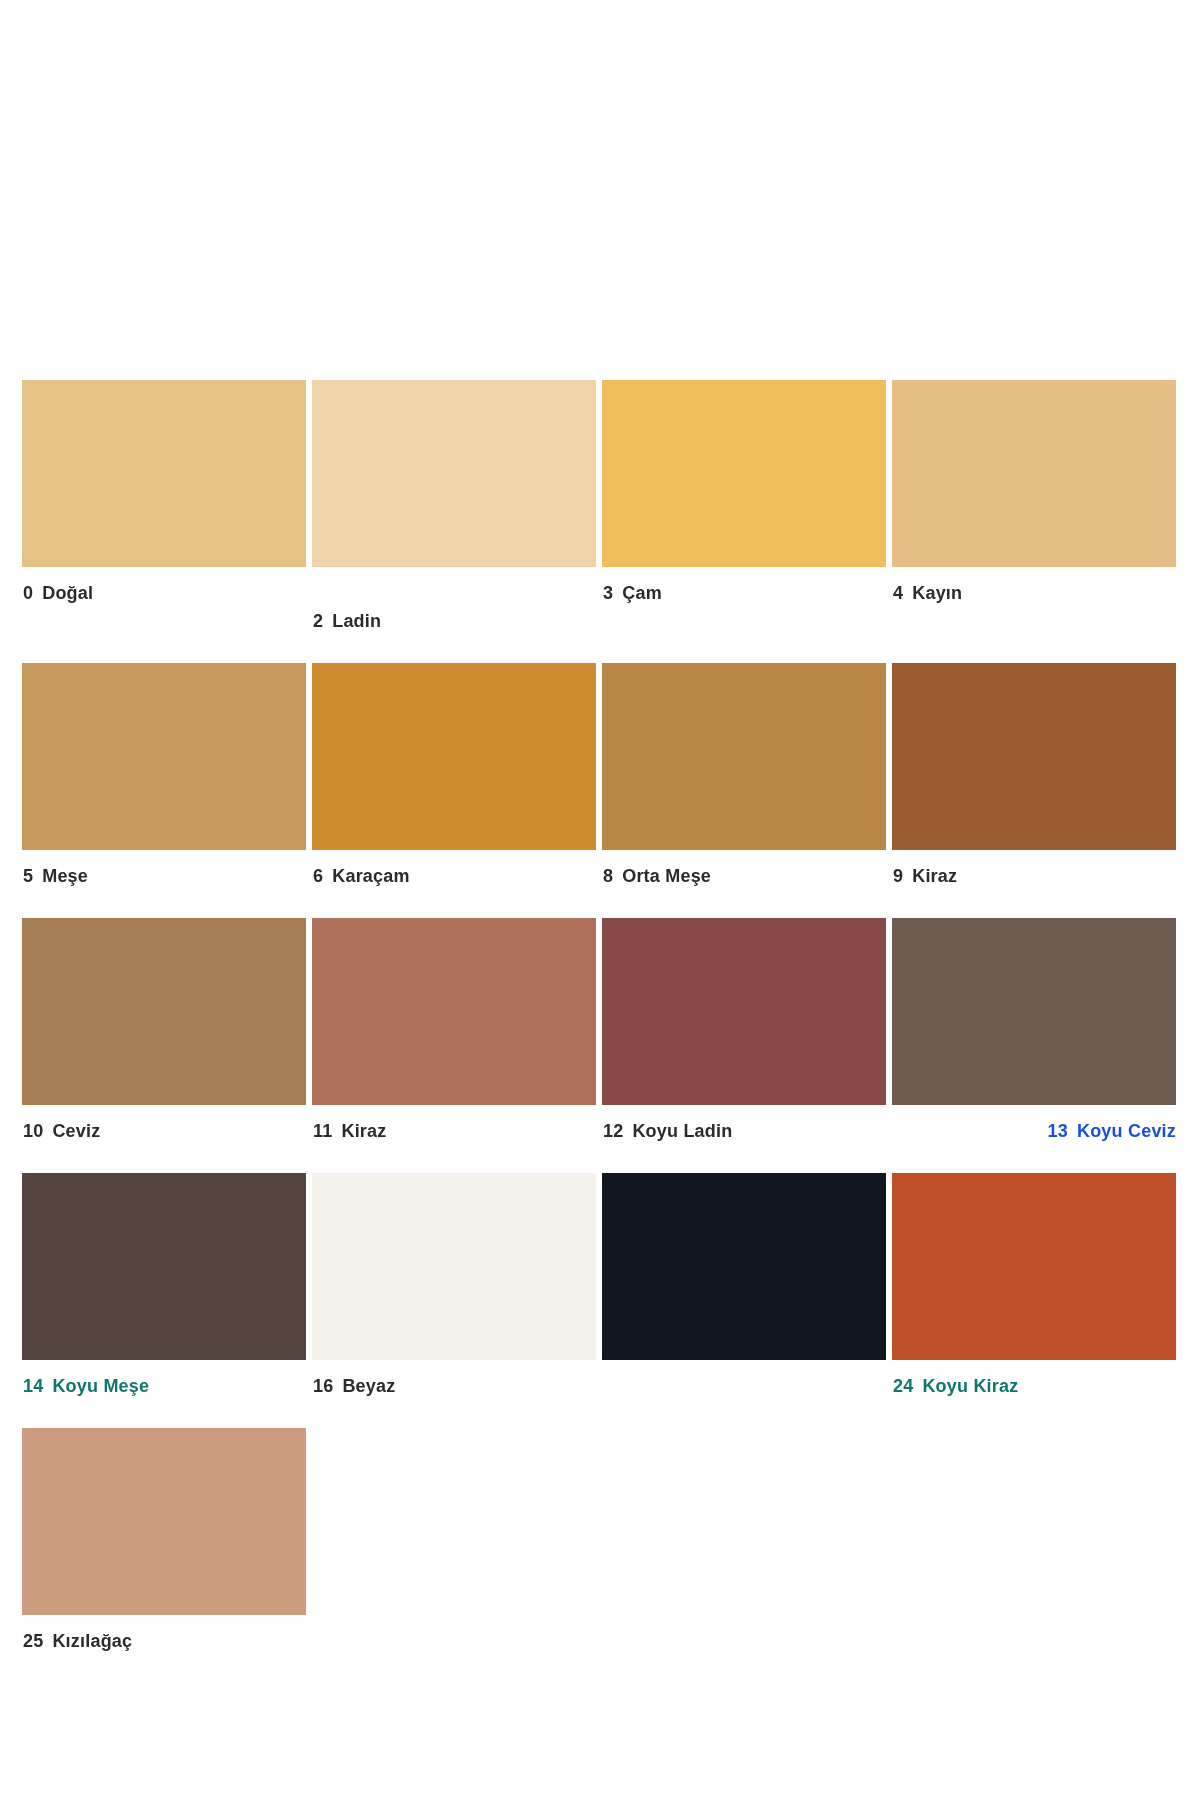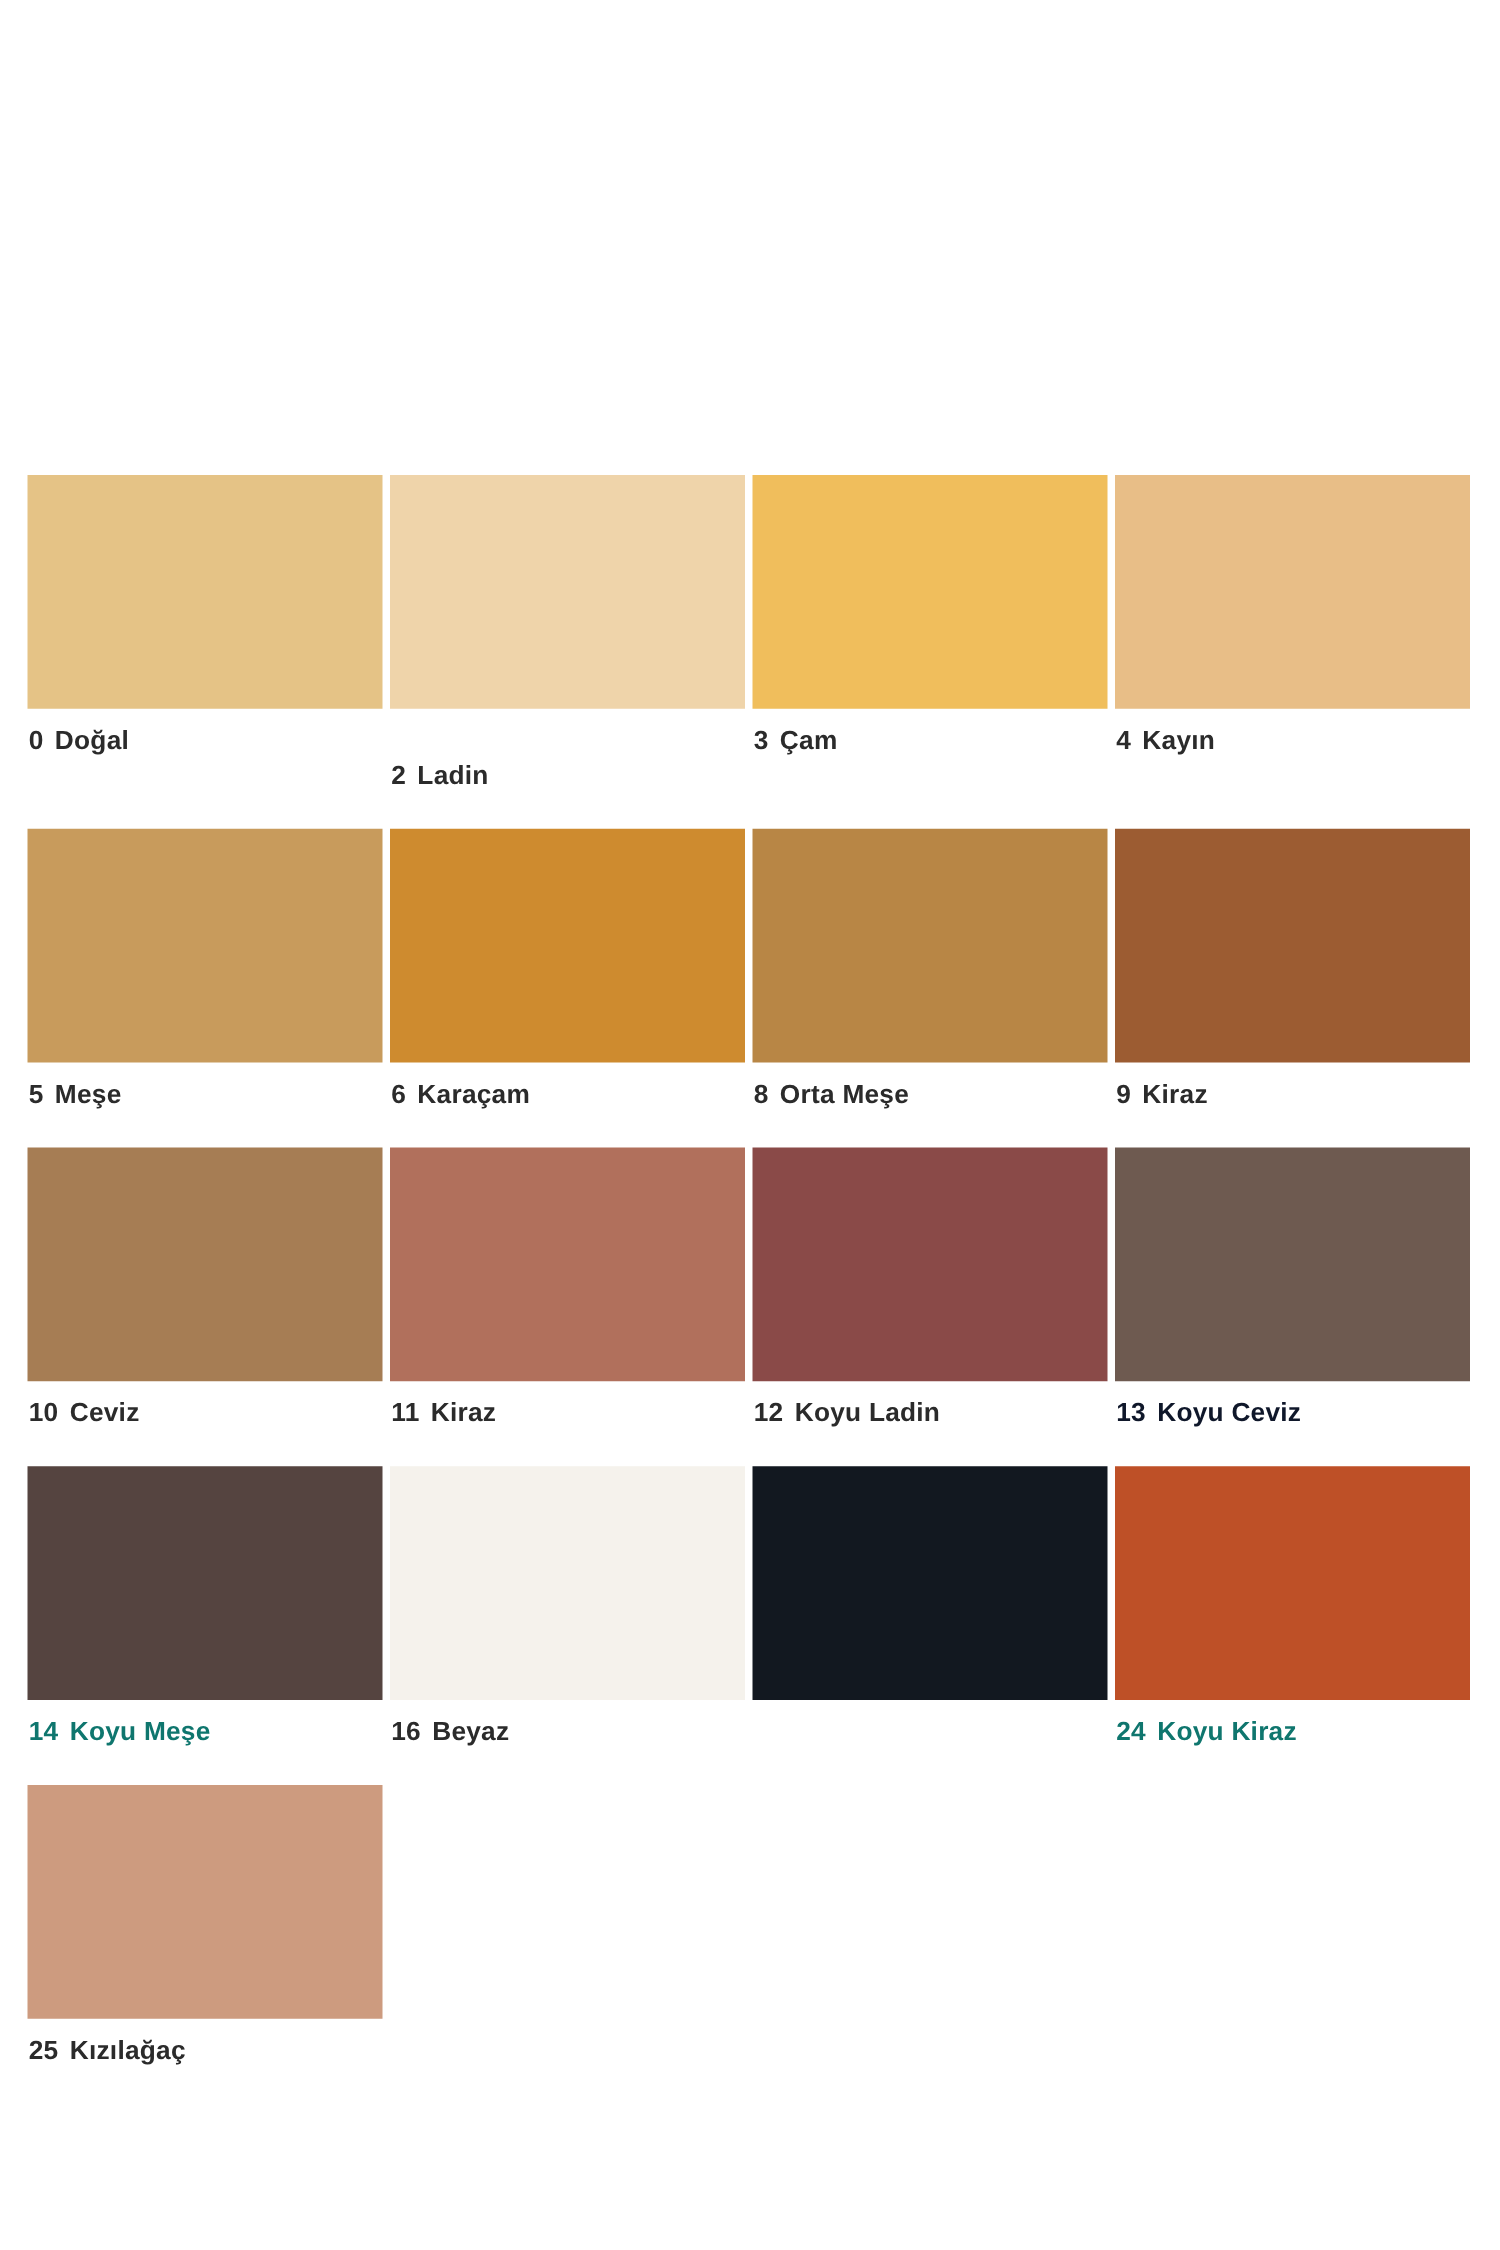--- a/index.html
+++ b/index.html
@@ -51,21 +51,21 @@
     height: 187px;
     display: block;
     box-sizing: border-box;
   }
 
   .swatch-label {
     display: block;
     height: 68px;
     line-height: 52px;
     font-family: "Liberation Sans", sans-serif;
-    font-size: 21px;
+    font-size: 18px;
     font-weight: 700;
     letter-spacing: 0.2px;
     color: #2b2b2b;
     white-space: nowrap;
     overflow: hidden;
     padding-left: 1px;
   }
 
   .swatch-label .code {
     display: inline-block;
@@ -116,21 +116,21 @@
       <div class="swatch-cell">
         <div class="swatch-chip" style="background: rgb(177, 112, 92);"></div>
         <div class="swatch-label" style="color: rgb(43, 43, 43);"><span class="code">11</span><span class="name">Kiraz</span></div>
       </div>
       <div class="swatch-cell">
         <div class="swatch-chip" style="background: rgb(138, 74, 72);"></div>
         <div class="swatch-label" style="color: rgb(43, 43, 43);"><span class="code">12</span><span class="name">Koyu Ladin</span></div>
       </div>
       <div class="swatch-cell">
         <div class="swatch-chip" style="background: rgb(110, 90, 80);"></div>
-        <div class="swatch-label" style="color: #0f172a;"><span class="code">13</span><span class="name">Koyu Ceviz</span></div>
+        <div class="swatch-label" style="color: #1d4ed8; text-align: right;"><span class="code">13</span><span class="name">Koyu Ceviz</span></div>
       </div>
       <div class="swatch-cell">
         <div class="swatch-chip" style="background: rgb(85, 68, 64);"></div>
         <div class="swatch-label" style="color: #0f766e;"><span class="code">14</span><span class="name">Koyu Meşe</span></div>
       </div>
       <div class="swatch-cell">
         <div class="swatch-chip" style="background: rgb(245, 242, 236);"></div>
         <div class="swatch-label" style="color: rgb(43, 43, 43);"><span class="code">16</span><span class="name">Beyaz</span></div>
       </div>
       <div class="swatch-cell">

